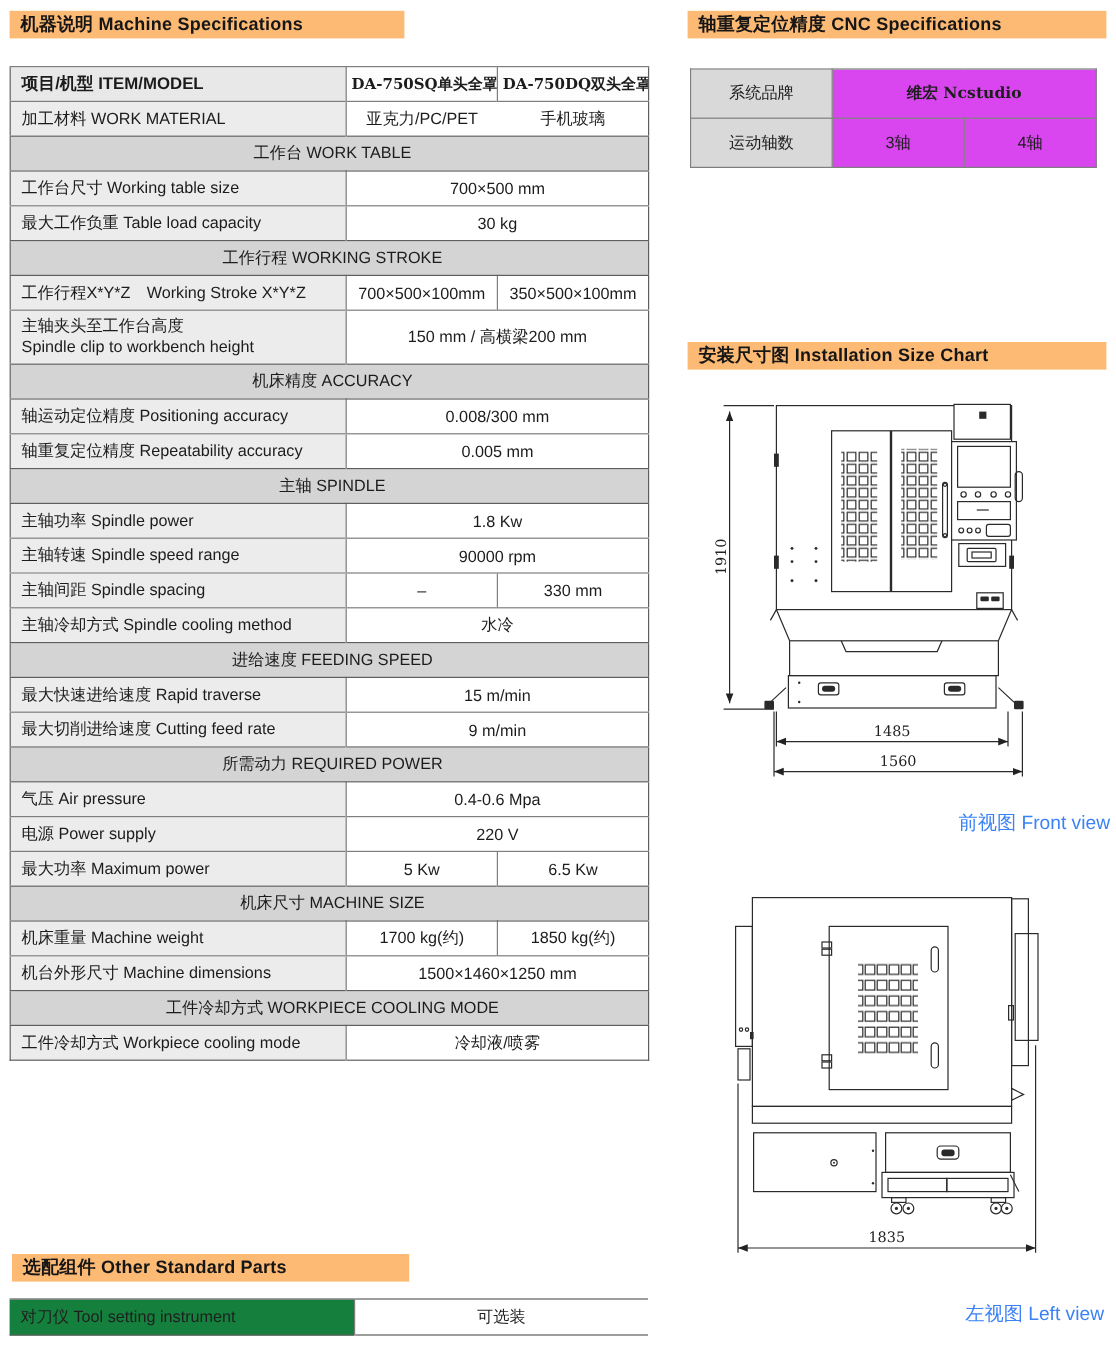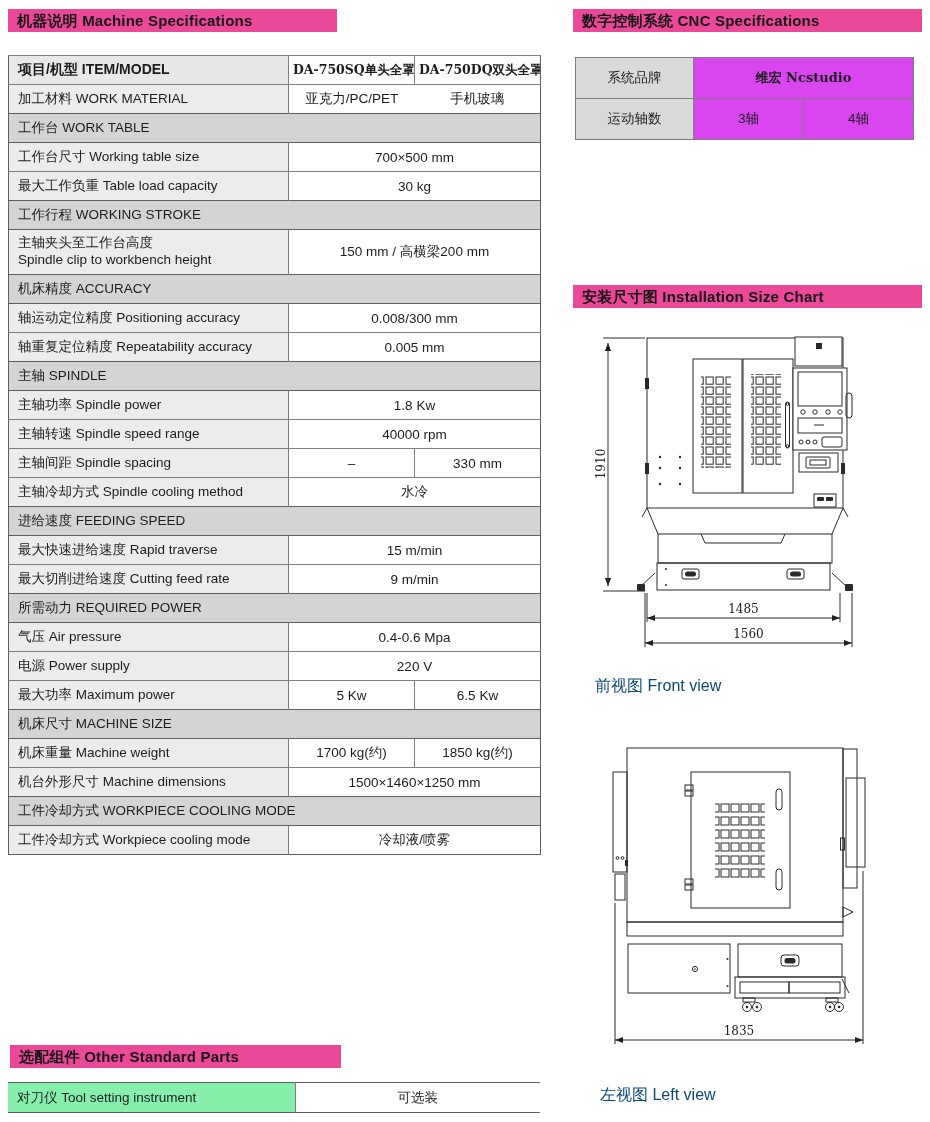--- a/index.html
+++ b/index.html
@@ -4,21 +4,21 @@
 <style>
   html,body{margin:0;padding:0;}
   body{
     width:930px;height:1122px;position:relative;background:#fff;
     font-family:"Liberation Sans","DejaVu Sans",sans-serif;color:#1e1e1e;
     -webkit-font-smoothing:antialiased;
   }
   .abs{position:absolute;}
   
   .blue-bar{
-    background:#ec4899;color:#161616;font-size:15px;font-weight:600;
+    background:#fdba74;color:#161616;font-size:15px;font-weight:600;
     line-height:23px;height:23px;padding-left:9px;letter-spacing:.2px;
   }
   
   table.spec{
     position:absolute;left:8px;top:55px;width:532px;
     border-collapse:collapse;table-layout:fixed;
     font-size:13.5px;color:#1c1c1c;
     border:1.5px solid #5f5f5f;
   }
   table.spec td{
@@ -26,21 +26,21 @@
     overflow:hidden;white-space:nowrap;
   }
   table.spec td.lbl{
     background:#ececec;text-align:left;padding-left:9px;
     border-right:1px solid #7e7e7e;
   }
   table.spec td.val{background:#ffffff;text-align:center;}
   table.spec td.v2{border-left:1px solid #7e7e7e;}
   table.spec td.v2.nodiv{border-left:none;}
   table.spec tr.sec td{
-    background:#d4d4d4;text-align:left;padding-left:9px;
+    background:#d4d4d4;text-align:center;padding-left:9px;
     border-top:1.5px solid #5f5f5f;border-bottom:1.5px solid #5f5f5f;
   }
   table.spec tr.tall td{height:44px;}
   table.spec td.lbl div{line-height:1.25;}
   table.spec td.hdr{font-weight:bold;background:#e8e8e8;font-size:14px;}
   table.spec td.model{
     font-family:"DejaVu Serif","Liberation Serif",serif;
     font-weight:600;font-size:12.5px;background:#fdfdfd;
   }
   
@@ -52,36 +52,36 @@
   table.cnc td{border:1px solid #7e7e7e;height:38px;text-align:center;background:#d946ef;}
   table.cnc td.lbl{background:#d9d9d9;}
   table.cnc td.serif{font-family:"DejaVu Serif","Liberation Serif",serif;font-weight:600;font-size:13px;}
   
   table.parts{
     position:absolute;left:8px;top:1082px;width:532px;
     border-collapse:collapse;table-layout:fixed;
     font-size:13.5px;border-top:1.5px solid #5f5f5f;border-bottom:1.5px solid #5f5f5f;
   }
   table.parts td{height:27px;}
-  table.parts td.lbl{background:#86efac;padding-left:9px;border-right:1px solid #7e7e7e;}
+  table.parts td.lbl{background:#15803d;padding-left:9px;border-right:1px solid #7e7e7e;}
   table.parts td.val{background:#fff;text-align:center;}
   
-  .caption{font-size:16px;color:#0c4a6e;text-align:left;}
+  .caption{font-size:16px;color:#3b82f6;text-align:right;}
   
   svg text{
     font-family:"DejaVu Serif","Liberation Serif",serif;
     font-size:12px;fill:#222;
   }
 </style>
 </head>
 <body>
 
 <div class="abs blue-bar" style="left:8px;top:9px;width:320px;">机器说明 Machine Specifications</div>
 
-<div class="abs blue-bar" style="left:573px;top:9px;width:340px;">数字控制系统 CNC Specifications</div>
+<div class="abs blue-bar" style="left:573px;top:9px;width:340px;">轴重复定位精度 CNC Specifications</div>
 
 <div class="abs blue-bar" style="left:573px;top:285px;width:340px;">安装尺寸图 Installation Size Chart</div>
 
 <div class="abs blue-bar" style="left:10px;top:1045px;width:322px;">选配组件 Other Standard Parts</div>
 
 <table class="spec">
   <colgroup>
       <col style="width:280px">
       <col style="width:126px">
       <col style="width:126px">
@@ -104,20 +104,25 @@
         <td class="lbl">工作台尺寸 Working table size</td>
         <td class="val" colspan="2">700×500 mm</td>
       </tr>
       <tr>
         <td class="lbl">最大工作负重 Table load capacity</td>
         <td class="val" colspan="2">30 kg</td>
       </tr>
       <tr class="sec">
         <td class="seccell" colspan="3">工作行程 WORKING STROKE</td>
       </tr>
+      <tr>
+        <td class="lbl">工作行程X*Y*Z　Working Stroke X*Y*Z</td>
+        <td class="val">700×500×100mm</td>
+        <td class="val v2">350×500×100mm</td>
+      </tr>
       <tr class="tall">
         <td class="lbl">
           <div>主轴夹头至工作台高度</div>
           <div>Spindle clip to workbench height</div>
         </td>
         <td class="val" colspan="2">150 mm / 高横梁200 mm</td>
       </tr>
       <tr class="sec">
         <td class="seccell" colspan="3">机床精度 ACCURACY</td>
       </tr>
@@ -131,21 +136,21 @@
       </tr>
       <tr class="sec">
         <td class="seccell" colspan="3">主轴 SPINDLE</td>
       </tr>
       <tr>
         <td class="lbl">主轴功率 Spindle power</td>
         <td class="val" colspan="2">1.8 Kw</td>
       </tr>
       <tr>
         <td class="lbl">主轴转速 Spindle speed range</td>
-        <td class="val" colspan="2">40000 rpm</td>
+        <td class="val" colspan="2">90000 rpm</td>
       </tr>
       <tr>
         <td class="lbl">主轴间距 Spindle spacing</td>
         <td class="val">–</td>
         <td class="val v2">330 mm</td>
       </tr>
       <tr>
         <td class="lbl">主轴冷却方式 Spindle cooling method</td>
         <td class="val" colspan="2">水冷</td>
       </tr>

